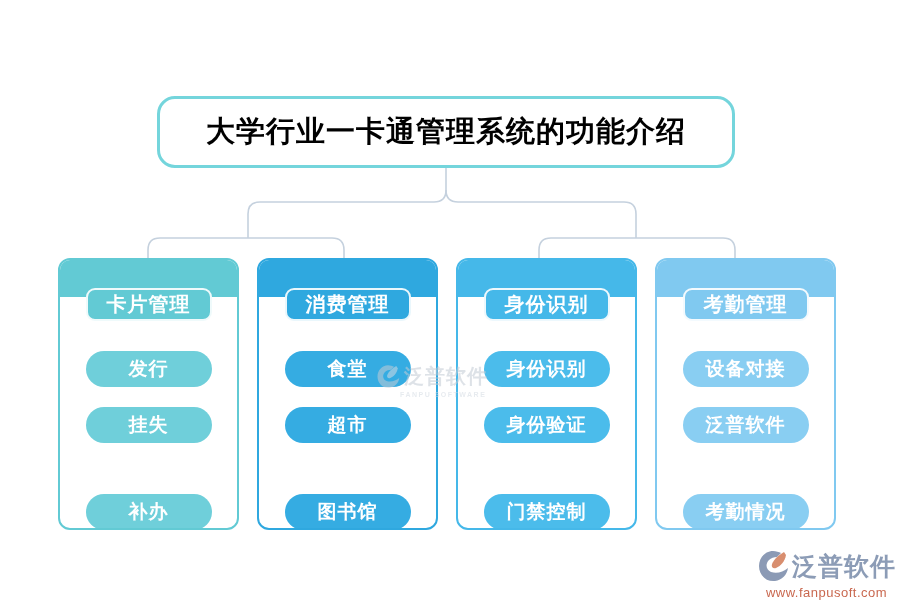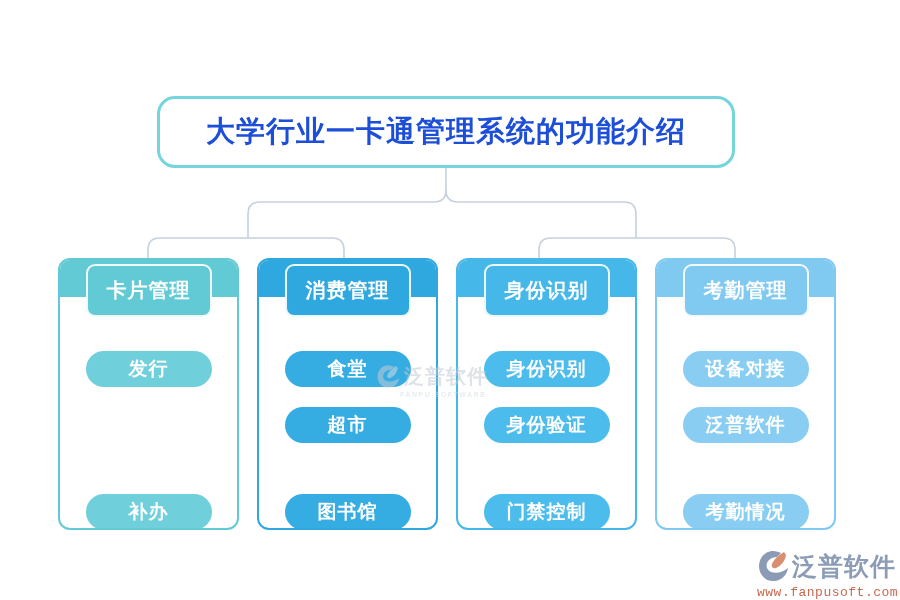--- a/index.html
+++ b/index.html
@@ -7,38 +7,38 @@
     width:900px;height:600px;position:relative;background:#ffffff;
     font-family:"Liberation Sans","DejaVu Sans",sans-serif;
     overflow:hidden;
   }
   
   .title-box{
     position:absolute;left:157px;top:96px;width:578px;height:72px;
     border:3.5px solid var(--tb,#74d5dc);border-radius:18px;
     box-sizing:border-box;background:#ffffff;
     display:flex;align-items:center;justify-content:center;
-    font-size:29px;font-weight:bold;color:#1d4ed8;letter-spacing:1px;
+    font-size:29px;font-weight:bold;color:#000000;letter-spacing:1px;
     z-index:2;
   }
   
   .connectors{position:absolute;left:0;top:0;z-index:1;color:#c5d1de;}
   .connectors path{fill:none;stroke:currentColor;stroke-width:1.6;}
   
   .card{
     position:absolute;top:258px;width:181px;height:272px;box-sizing:border-box;
     background:#ffffff;border:2px solid var(--c);border-radius:12px;
     overflow:hidden;z-index:2;
   }
   .card .band{
     position:absolute;left:0;top:0;right:0;height:37px;background:var(--c);
   }
   .card .head{
-    position:absolute;left:50%;transform:translateX(-50%);top:4px;
-    width:126px;height:53px;box-sizing:border-box;
+    position:absolute;left:50%;transform:translateX(-50%);top:28px;
+    width:126px;height:33px;box-sizing:border-box;
     background:var(--c);border:2px solid rgba(255,255,255,.9);border-radius:9px;
     display:flex;align-items:center;justify-content:center;
     color:#ffffff;font-size:20px;font-weight:bold;letter-spacing:1px;text-align:center;
   }
   .card .pill{
     position:absolute;left:50%;transform:translateX(-50%);
     width:126px;height:36px;border-radius:18px;background:var(--p);
     display:flex;align-items:center;justify-content:center;
     color:#ffffff;font-size:19px;font-weight:600;letter-spacing:1px;
   }
@@ -55,40 +55,41 @@
     color:#d4dbe3;font-size:7px;letter-spacing:1.5px;font-weight:bold;margin-top:1px;
   }
   
   .footer-logo{position:absolute;left:757px;top:548px;z-index:3;}
   .footer-logo .row{display:flex;align-items:center;}
   .fl-name{
     color:#8c9cb6;font-size:25px;font-weight:bold;letter-spacing:1px;margin-left:3px;
   }
   .fl-url{
     color:#c9684f;font-size:13px;margin-top:1px;text-align:center;
-    font-family:Liberation Mono, monospace;letter-spacing:.5px;
+    font-family:Liberation Sans, sans-serif;letter-spacing:.5px;
   }
 </style>
 </head>
 <body>
 
 <svg class="connectors" width="900" height="600" style="color: rgb(197, 209, 222);">
   <path d="M446,168 V190"></path>
   <path d="M446,190 Q446,202 434,202 H260 Q248,202 248,214 V238"></path>
   <path d="M446,190 Q446,202 458,202 H624 Q636,202 636,214 V238"></path>
   <path d="M148,258 V250 Q148,238 160,238 H332 Q344,238 344,250 V258"></path>
   <path d="M539,258 V250 Q539,238 551,238 H723 Q735,238 735,250 V258"></path>
 </svg>
 
 <div class="title-box" style="--tb: #74d5dc;">大学行业一卡通管理系统的功能介绍</div>
 
 <div class="card" style="left: 58px; --c: #62cad4; --p: #6fcfda;">
   <div class="band"></div>
   <div class="head">卡片管理</div>
   <div class="pill p0">发行</div>
+  <div class="pill p1">挂失</div>
   <div class="pill p2">补办</div>
 </div>
 
 <div class="card" style="left: 257px; --c: #2fa8df; --p: #35ace2;">
   <div class="band"></div>
   <div class="head">消费管理</div>
   <div class="pill p0">食堂</div>
   <div class="pill p1">超市</div>
   <div class="pill p2">图书馆</div>
 </div>

